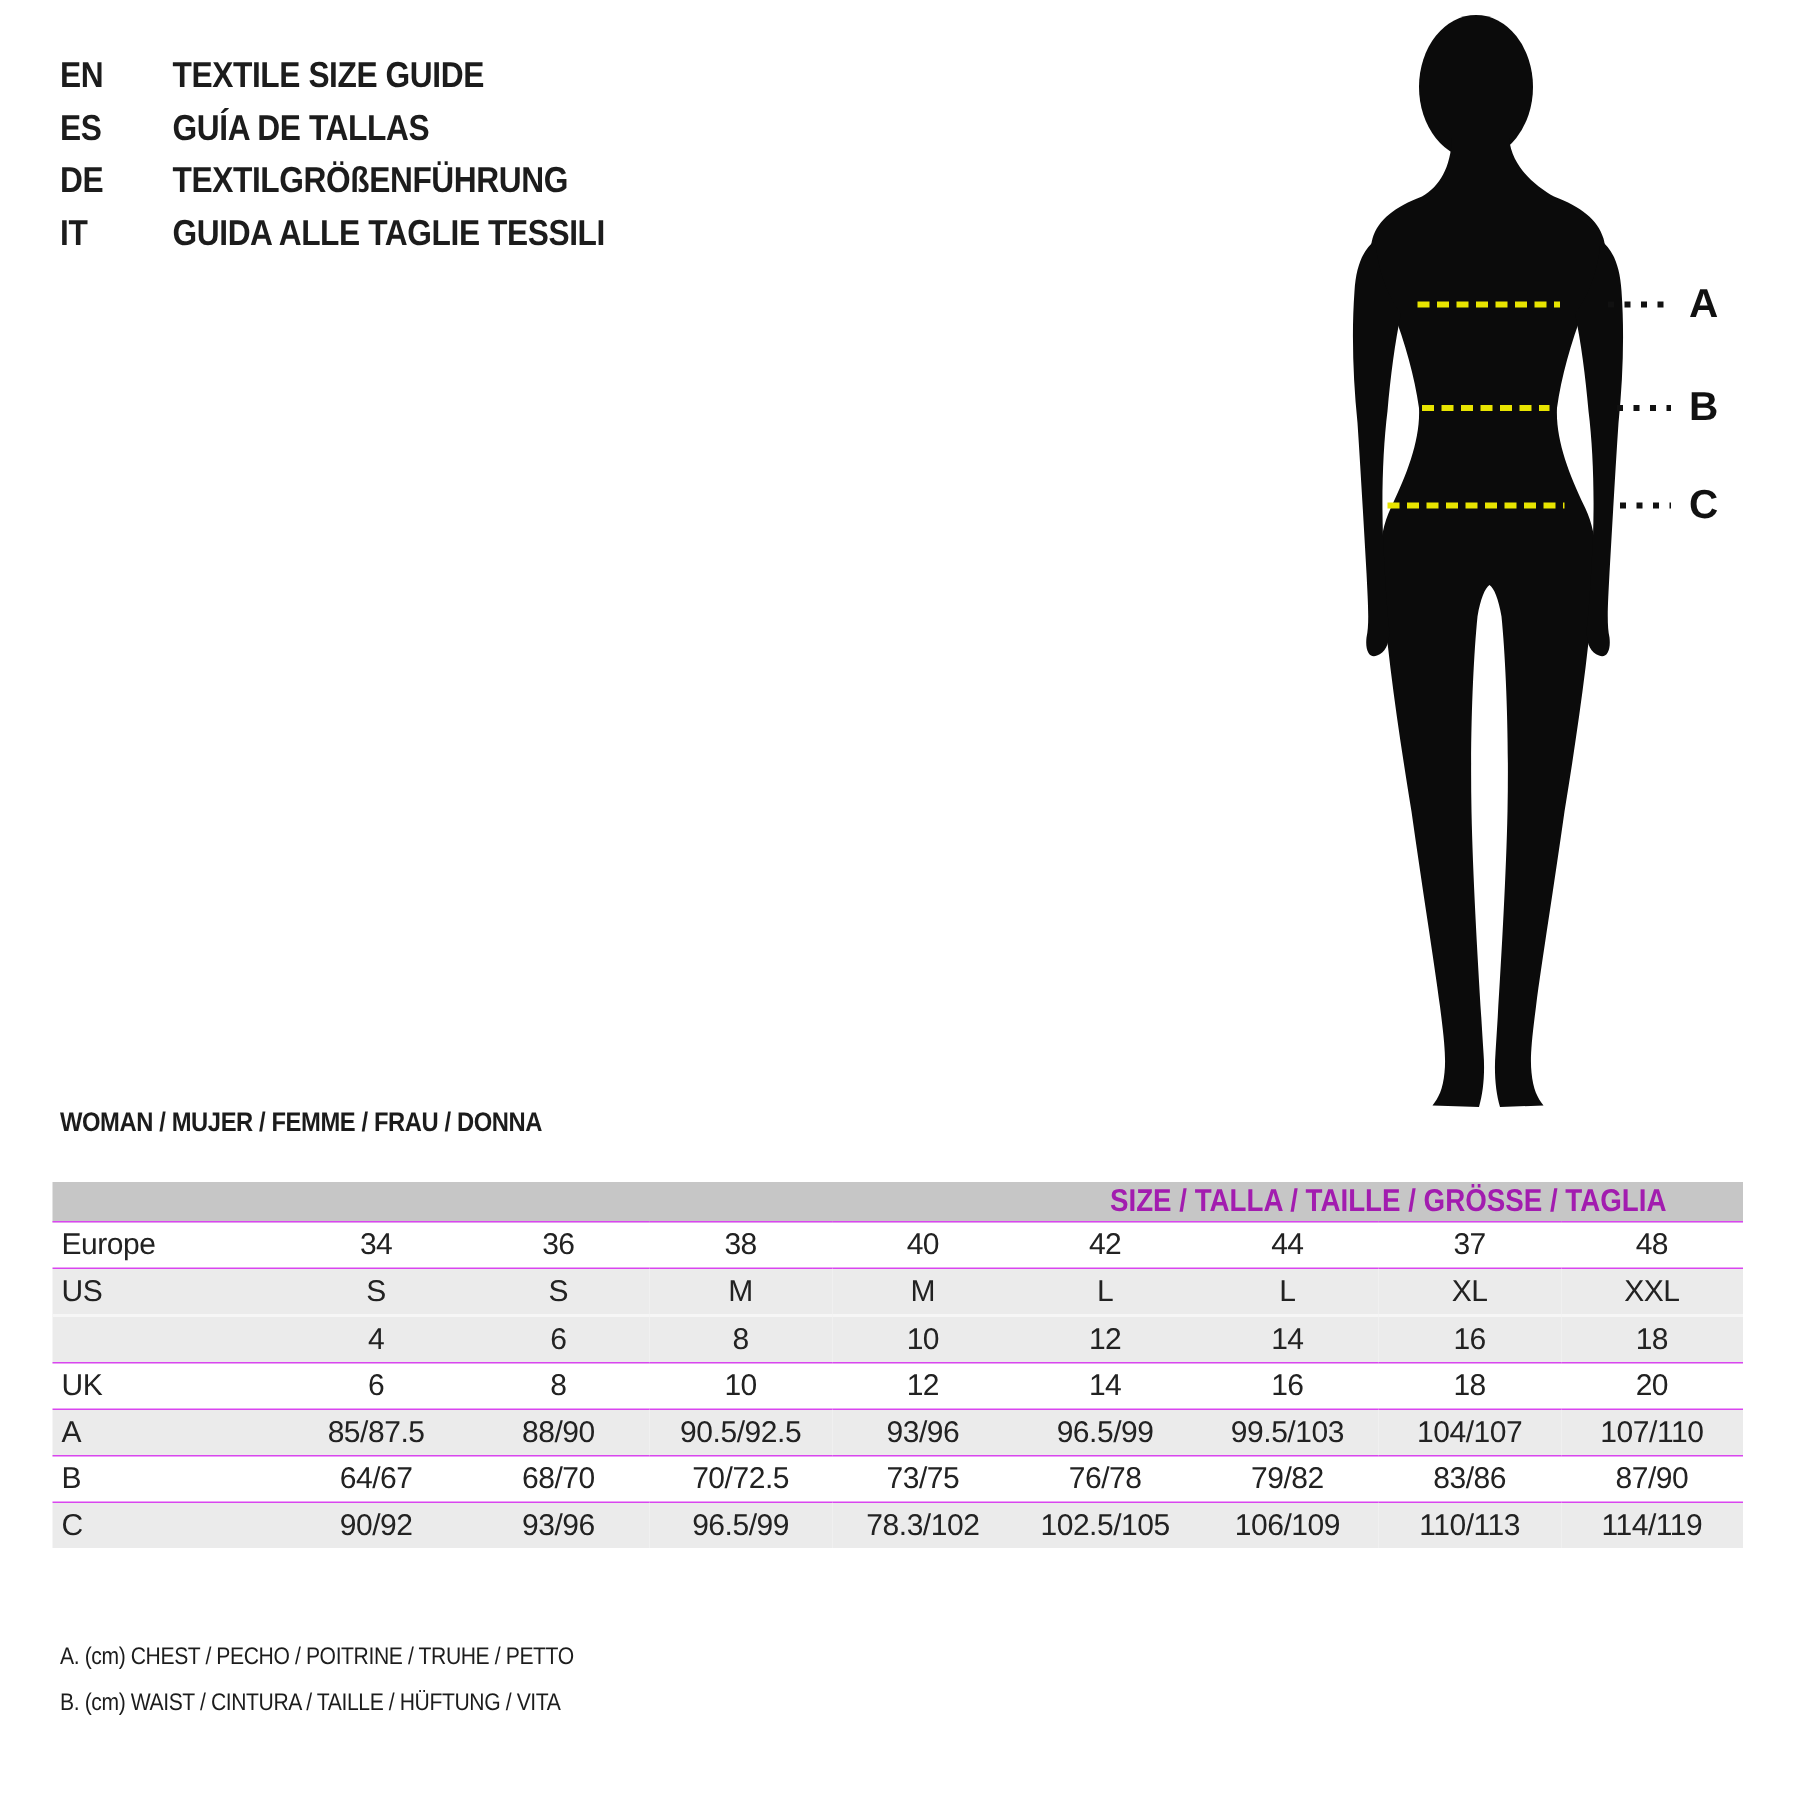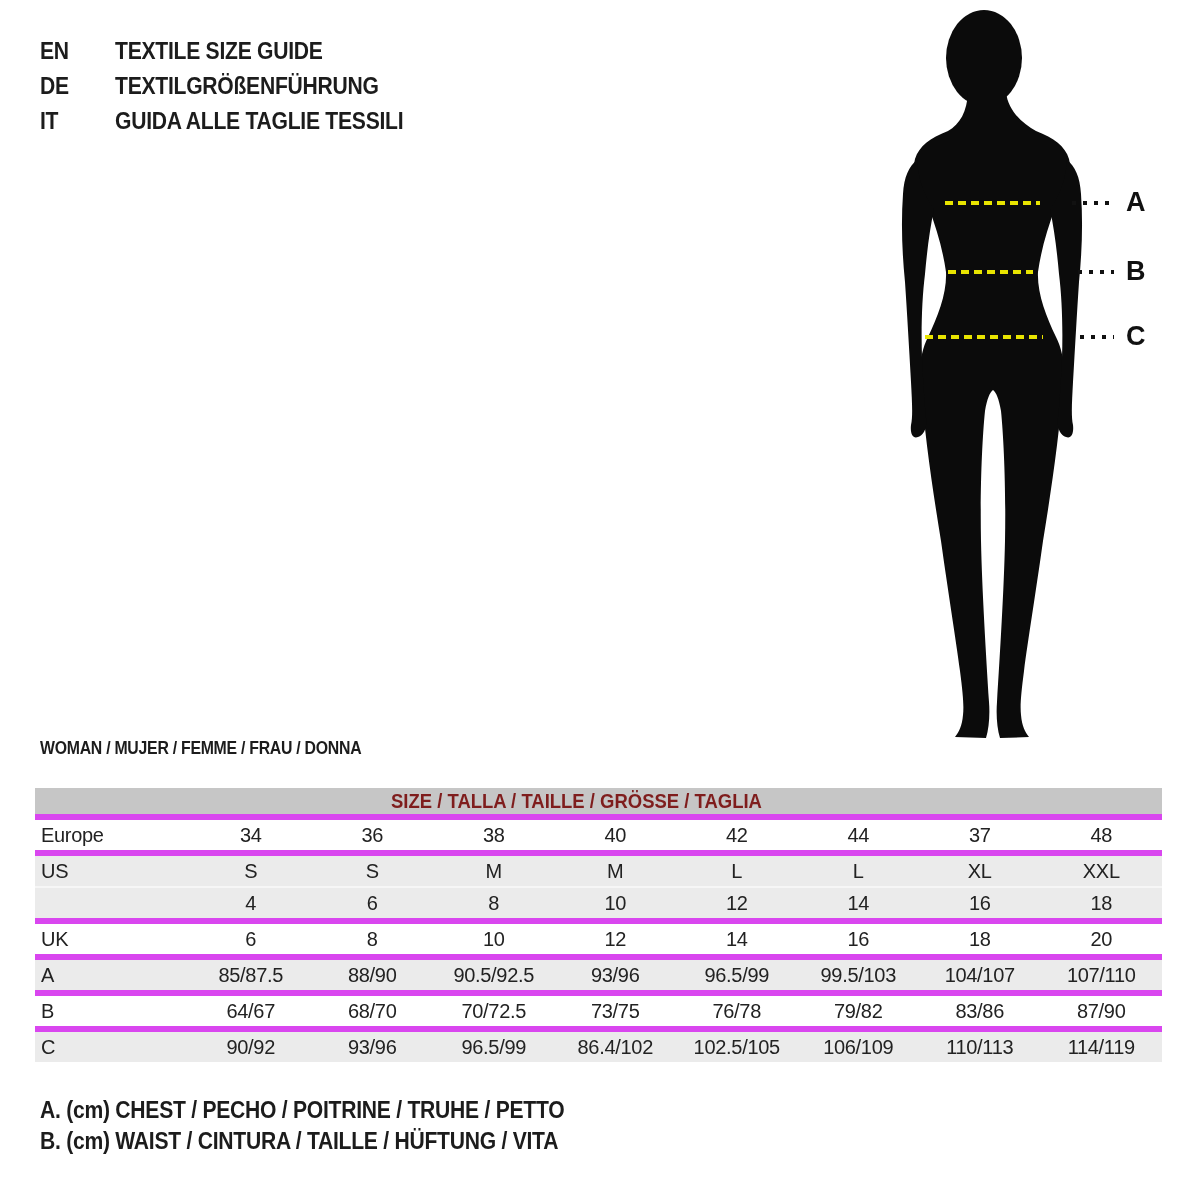--- a/index.html
+++ b/index.html
@@ -16,40 +16,44 @@
 
   
   .figure-svg { position:absolute; left:860px; top:0; }
   .marker { position:absolute; left:1126px; font-weight:bold; font-size:27px; line-height:27px; color:#111; }
 
   
   .section-title { position:absolute; left:40px; top:738px; font-weight:bold; font-size:18px; letter-spacing:-0.3px; }
 
   
   .size-table { position:absolute; left:35px; top:788px; width:1127px; border-collapse:collapse; table-layout:fixed; }
-  .size-table th { background:#c6c6c6; color:#7f1d1d; text-align:center; height:26px; padding:0 0 0 6px; font-weight:bold; font-size:21px; }
+  .size-table th { background:#c6c6c6; color:#a21caf; text-align:right; height:26px; padding:0 0 0 6px; font-weight:bold; font-size:21px; }
   .size-table td { height:30px; text-align:center; padding:0; font-size:20px; color:#222; letter-spacing:-0.3px; }
   .size-table td.rlabel { text-align:left; padding-left:6px; }
-  .size-table tbody tr { border-top:6px solid #d946ef; background:#ffffff; }
+  .size-table tbody tr { border-top:1px solid #d946ef; background:#ffffff; }
   .size-table tbody tr.shaded { background:#ebebeb;padding-left:23px; }
   .size-table tbody tr.shaded + tr.shaded { border-top:2px solid #f6f6f6; }
 
   
   .legend { position:absolute; left:40px; top:1096px; }
-  .legend-line { height:31px; font-weight:bold; font-size:24px; letter-spacing:-0.3px; }
+  .legend-line { height:31px; font-weight:normal; font-size:16px; letter-spacing:-0.3px; }
 </style>
 </head>
 <body>
 
 <div class="canvas">
 
   <div class="lang-block">
       <div class="lang-row">
         <span class="lang-code"><span class="cond">EN</span></span>
         <span class="lang-label cond">TEXTILE SIZE GUIDE</span>
+      </div>
+      <div class="lang-row">
+        <span class="lang-code"><span class="cond">ES</span></span>
+        <span class="lang-label cond">GUÍA DE TALLAS</span>
       </div>
       <div class="lang-row">
         <span class="lang-code"><span class="cond">DE</span></span>
         <span class="lang-label cond">TEXTILGRÖßENFÜHRUNG</span>
       </div>
       <div class="lang-row">
         <span class="lang-code"><span class="cond">IT</span></span>
         <span class="lang-label cond">GUIDA ALLE TAGLIE TESSILI</span>
       </div>
     </div>
@@ -210,21 +214,21 @@
           <td>76/78</td>
           <td>79/82</td>
           <td>83/86</td>
           <td>87/90</td>
         </tr>
         <tr class="shaded">
           <td class="rlabel">C</td>
           <td>90/92</td>
           <td>93/96</td>
           <td>96.5/99</td>
-          <td>86.4/102</td>
+          <td>78.3/102</td>
           <td>102.5/105</td>
           <td>106/109</td>
           <td>110/113</td>
           <td>114/119</td>
         </tr>
       </tbody>
   </table>
 
   <div class="legend">
       <div class="legend-line"><span class="cond">A. (cm) CHEST / PECHO / POITRINE / TRUHE / PETTO</span></div>

